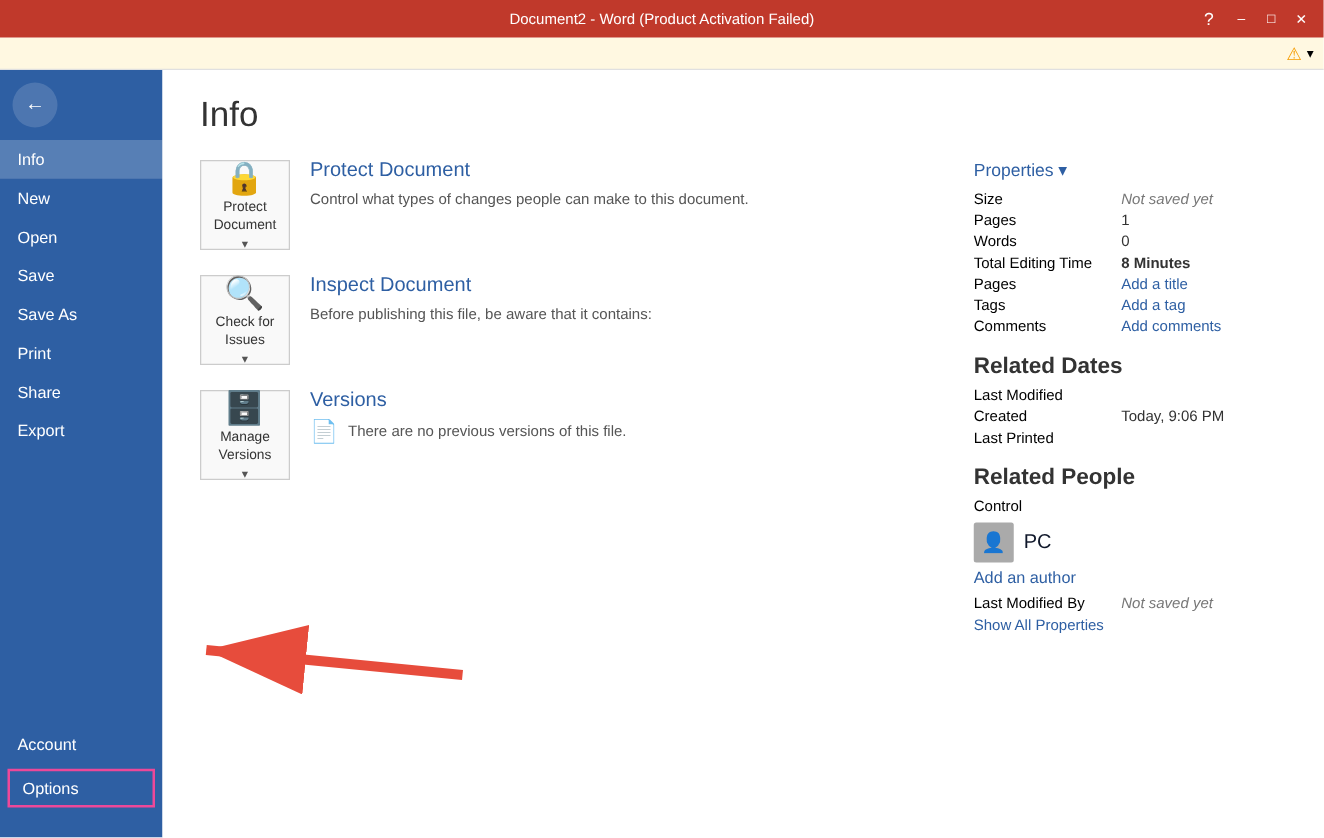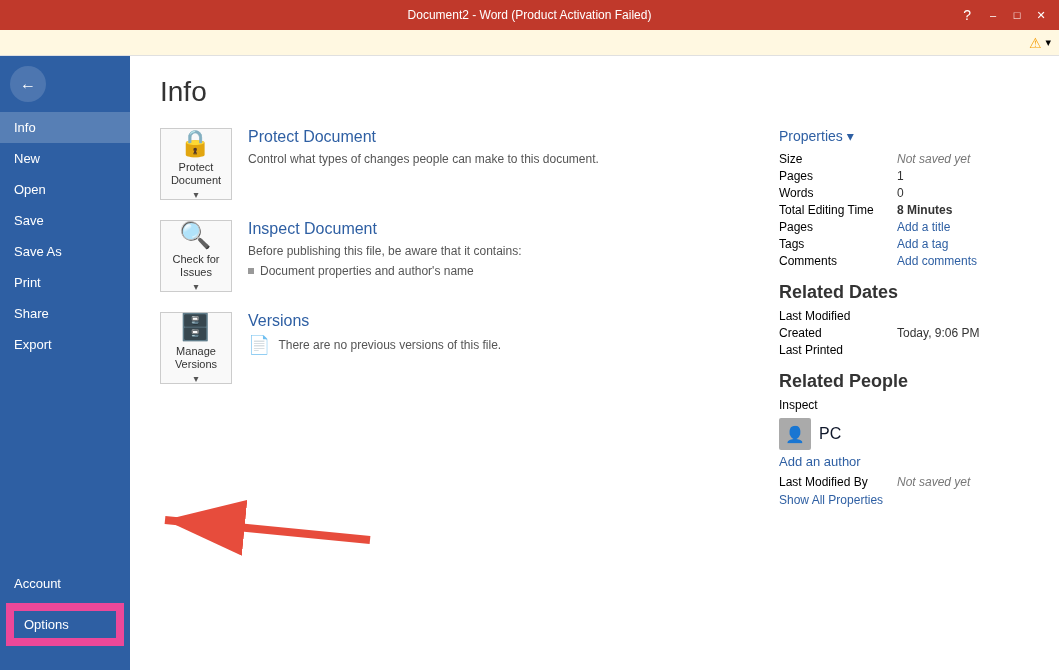--- a/index.html
+++ b/index.html
@@ -98,21 +98,21 @@
     .sidebar-item {
       padding: 8px 14px;
       color: #fff;
       cursor: pointer;
       font-size: 13px;
       font-weight: 400;
     }
     .sidebar-item.active { background: rgba(255,255,255,0.2); }
     .sidebar-spacer { flex: 1; }
     .sidebar-item.options-item {
-      border: 8px solid #ec4899;
+      border: 2px solid #ec4899;
       margin: 4px 6px;
       padding: 6px 10px;
       position: relative;
     }
 
     
     .content {
       flex: 1;
       background: #fff;
       padding: 20px 30px;
@@ -365,26 +365,20 @@
 
         <div class="panel-card">
           <div class="panel-icon-box">
             <span class="inspect-icon">🔍</span>
             <span class="panel-icon-label">Check for<br>Issues</span>
             <span class="panel-dropdown">▾</span>
           </div>
           <div class="panel-content">
             <h3>Inspect Document</h3>
             <p>Before publishing this file, be aware that it contains:</p>
-            <ul>
-              <li>
-                <span class="bullet-sq"></span>
-                <span>Document properties and author's name</span>
-              </li>
-            </ul>
           </div>
         </div>
 
         <div class="panel-card">
           <div class="panel-icon-box">
             <span class="versions-icon-lg">🗄️</span>
             <span class="panel-icon-label">Manage<br>Versions</span>
             <span class="panel-dropdown">▾</span>
           </div>
           <div class="panel-content">
@@ -443,21 +437,21 @@
           <span class="prop-value">Today, 9:06 PM</span>
         </div>
         <div class="prop-row">
           <span class="prop-label">Last Printed</span>
           <span class="prop-value"></span>
         </div>
 
         
         <div class="section-header">Related People</div>
         <div class="prop-row">
-          <span class="prop-label">Inspect</span>
+          <span class="prop-label">Control</span>
         </div>
         <div class="author-row">
           <div class="author-avatar">
             <span>👤</span>
           </div>
           <div>
             <div class="author-name">PC</div>
           </div>
         </div>
         <div style="margin-left:0; margin-bottom:6px;">

